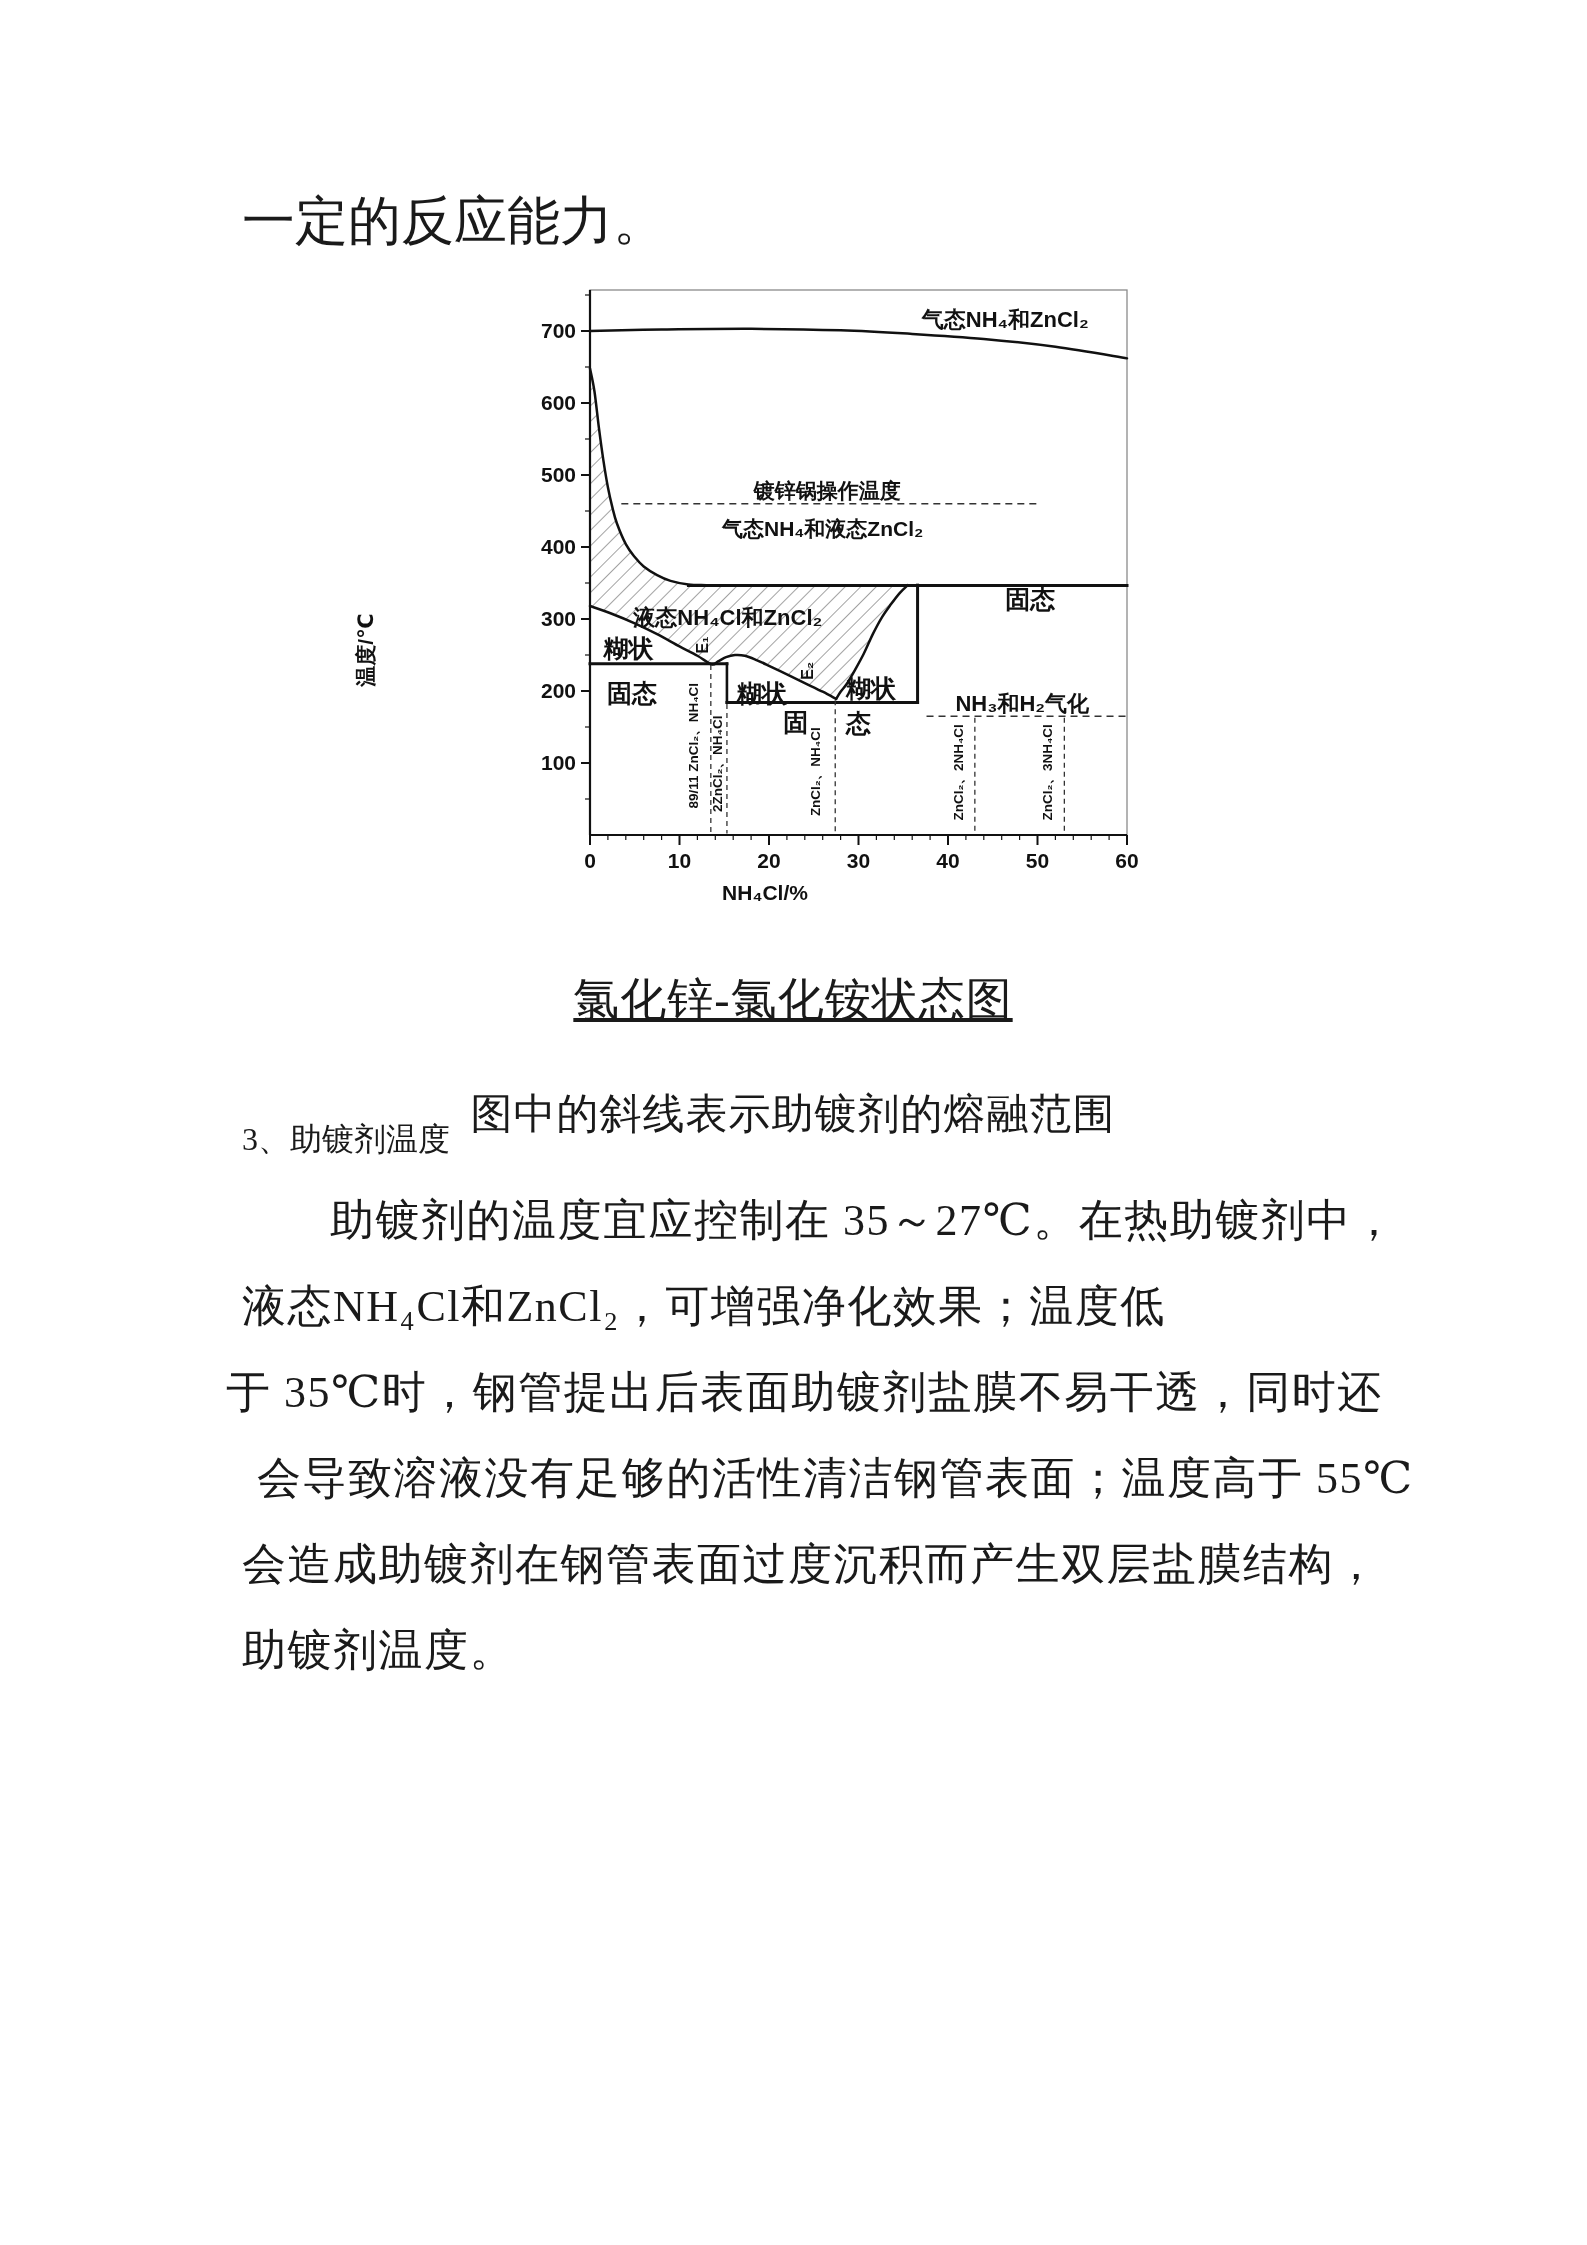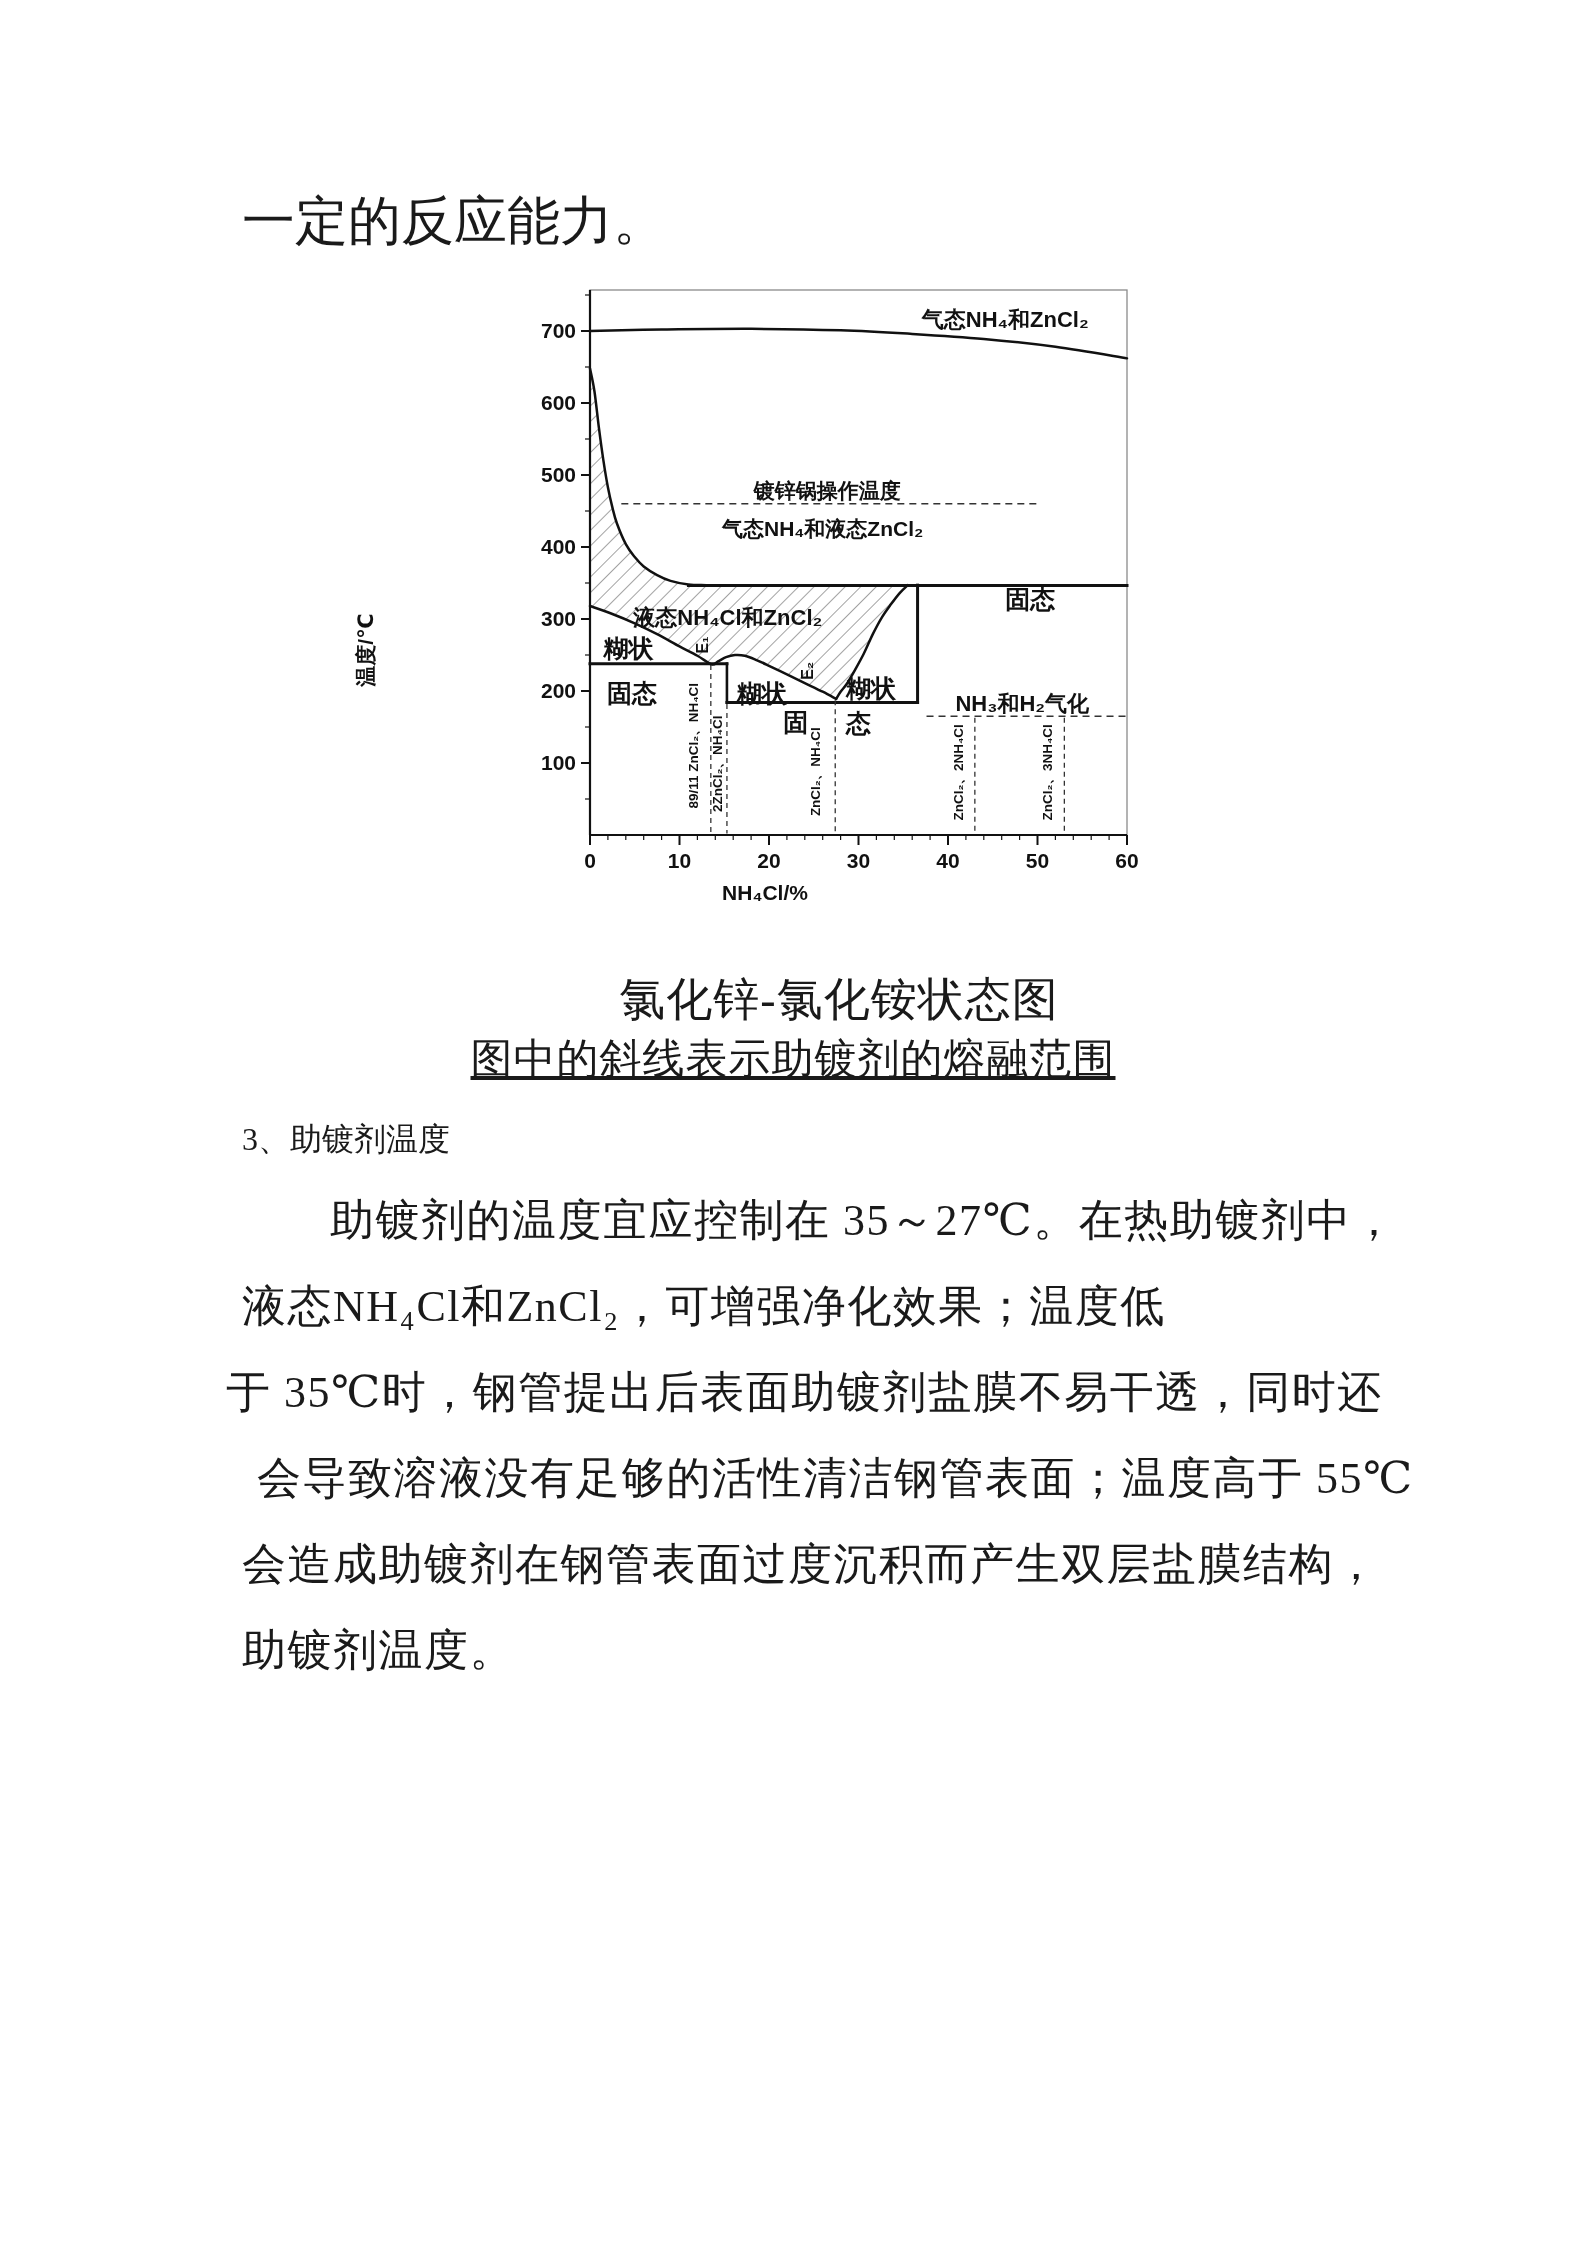--- a/index.html
+++ b/index.html
@@ -1,21 +1,21 @@
 <!DOCTYPE html>
 <html><head>
 <meta charset="utf-8">
 <style>
   html,body{margin:0;padding:0;background:#ffffff;}
   body{width:1587px;height:2245px;position:relative;overflow:hidden;
        font-family:"Liberation Serif","DejaVu Serif",serif;color:#1a1a1a;}
   .tline{position:absolute;white-space:nowrap;line-height:1.12;margin:0;}
   .intro{left:242px;top:192px;font-size:53px;}
-  .caption1{left:839px;top:974px;font-size:46px;transform:translateX(-50%);letter-spacing:1px;}
-  .caption2{left:793px;top:1036px;font-size:42px;transform:translateX(-50%);letter-spacing:1px;text-decoration:underline;}
+  .caption1{left:793px;top:974px;font-size:46px;transform:translateX(-50%);letter-spacing:1px;text-decoration:underline;}
+  .caption2{left:793px;top:1091px;font-size:42px;transform:translateX(-50%);letter-spacing:1px;}
   .heading{left:242px;top:1122px;font-size:32px;}
   .bodyline{font-size:44px;letter-spacing:1.5px;}
   #chart-svg{position:absolute;left:0;top:0;pointer-events:none;}
   .chart-text{font-family:"Liberation Sans","DejaVu Sans",sans-serif;font-weight:bold;fill:#111;}
 </style>
 </head>
 <body>
 
 <p class="tline intro">一定的反应能力。</p>
 

